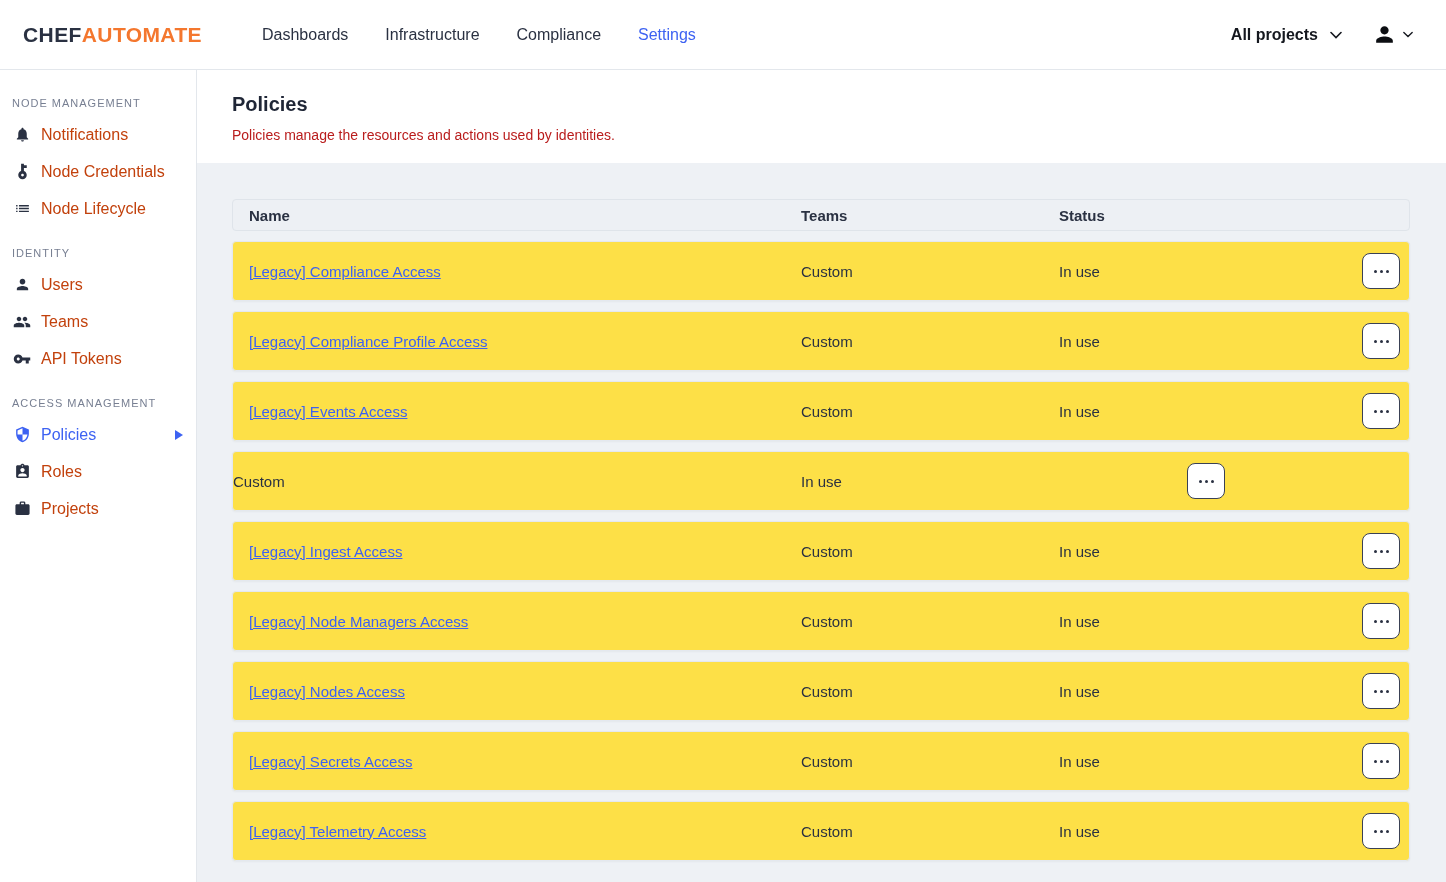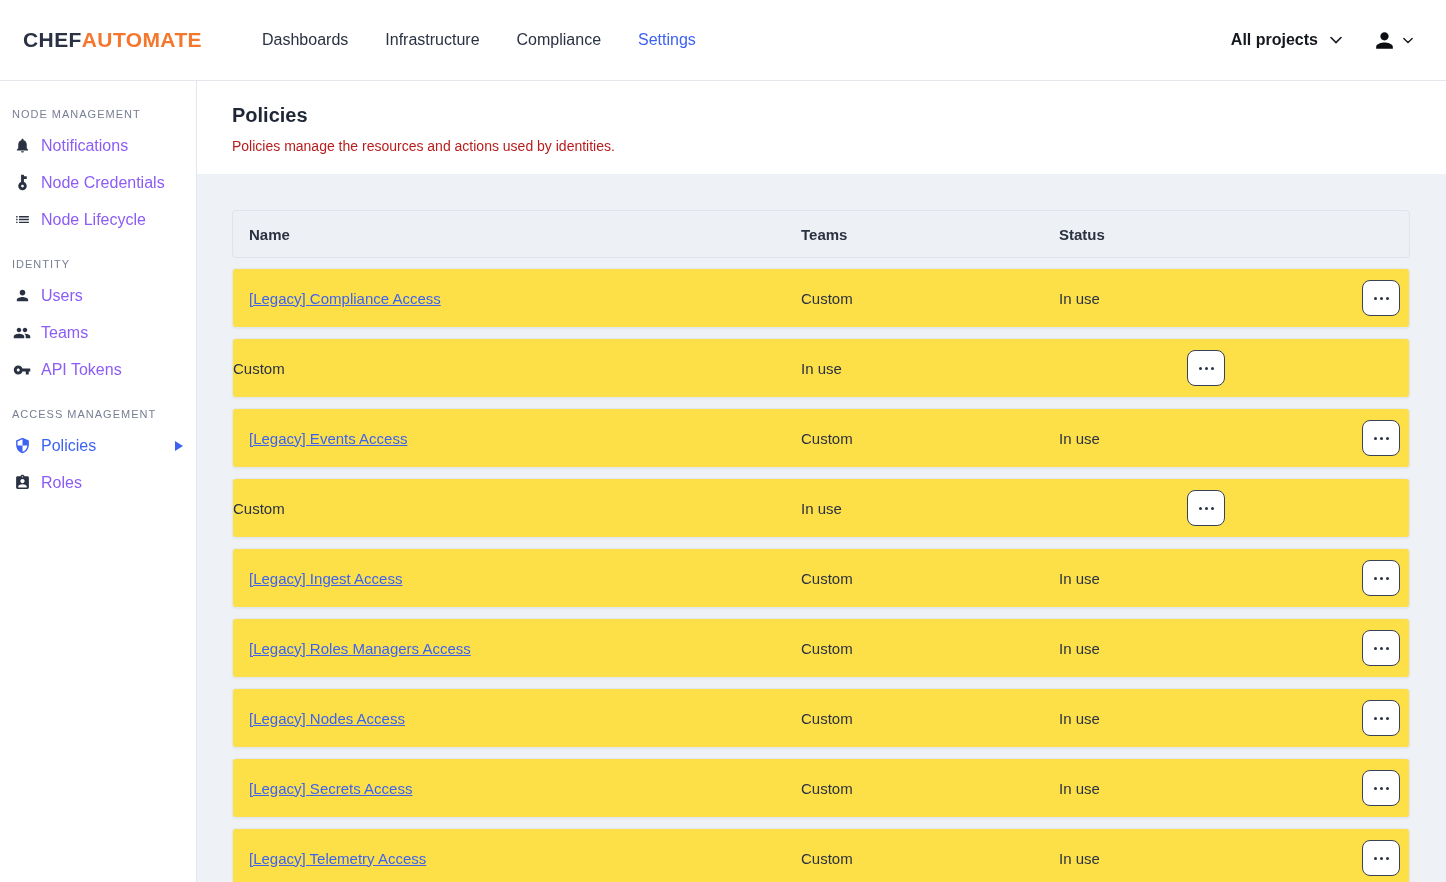--- a/index.html
+++ b/index.html
@@ -6,21 +6,21 @@
   html,body { margin:0; padding:0; }
   body {
     width:1446px; height:882px; overflow:hidden;
     font-family:"Liberation Sans", sans-serif;
     color:#2a3142; background:#ffffff;
   }
   a { text-decoration:underline; }
 
   
   .topbar {
-    height:81px; background:#fff; border-bottom:1px solid #e3e7ec;
+    height:70px; background:#fff; border-bottom:1px solid #e3e7ec;
     display:flex; align-items:center; position:relative; z-index:2;justify-content:space-between;
   }
   .logo { padding-left:23px; font-size:21px; font-weight:800; letter-spacing:.4px; white-space:nowrap; }
   .logo .chef { color:#2a3142; }
   .logo .automate { color:#f4772e; font-weight:600; }
   .mainnav { display:flex; margin-left:60px; gap:37px; font-size:16px; }
   .mainnav a { color:#2a3142; text-decoration:none; cursor:pointer; }
   .mainnav a.active { color:#3d62f2; }
   .topbar-right { margin-left:auto; display:flex; align-items:center; padding-right:33px; }
   .projects-dd { display:flex; align-items:center; gap:12px; font-size:16px; font-weight:700; color:#15181f; cursor:pointer; margin-right:30px; }
@@ -32,42 +32,42 @@
   .sidebar {
     width:197px; flex-shrink:0; background:#fff;
     border-right:1px solid #e3e7ec; padding-top:7px;
   }
   .side-title {
     font-size:11px; letter-spacing:1px; color:#777f92;
     padding:20px 12px 7px 12px;
   }
   .side-item {
     display:flex; align-items:center; height:37px; padding:0 12px;
-    font-size:16px; color:#8b5cf6; cursor:pointer; position:relative;
+    font-size:16px; color:#c2410c; cursor:pointer; position:relative;
   }
   .side-item .icn { width:20px; height:20px; margin-right:9px; display:flex; align-items:center; justify-content:center; }
   .side-item .icn svg { fill:#2a3142; }
   .side-item.active { color:#3d62f2; }
   .side-item.active .icn svg { fill:#3d62f2; }
   .active-arrow {
     position:absolute; right:13px; top:50%; transform:translateY(-50%);
     width:0; height:0; border-left:8px solid #3d62f2;
     border-top:5px solid transparent; border-bottom:5px solid transparent;
   }
 
   
   .main { flex:1; min-width:0; display:flex; flex-direction:column; background:#eef1f5; }
   .hero { background:#fff; padding:23px 36px 20px 35px; }
   .hero h1 { margin:0; font-size:20px; font-weight:700; color:#1f2636; }
   .hero p { margin:11px 0 0 0; font-size:14px; color:#b91c1c; }
   .content { flex:1; padding:36px 36px 0 35px; overflow:hidden; }
 
   .thead {
     display:grid; grid-template-columns:568px 258px 1fr 56px;
-    align-items:center; height:48px;
+    align-items:center; height:32px;
     background:#edf0f4; border:1px solid #dfe4ea; border-radius:4px;
     font-size:15px; font-weight:700; color:#2a3142;
   }
   .c1 { padding-left:16px; }
   .trow {
     display:grid; grid-template-columns:568px 258px 1fr 56px;
     align-items:center; height:60px; margin-top:10px;
     background:#fde047; border:1px solid #e4e8ee; border-radius:4px;
     font-size:15px; color:#2a3142;
     box-shadow:0 1px 2px rgba(40,50,70,0.05);
@@ -190,20 +190,28 @@
 
     <div class="side-item">
       <span class="icn">
         <svg width="17" height="17" viewBox="0 0 24 24">
             <path d="M19 3h-4.18C14.4 1.84 13.3 1 12 1c-1.3 0-2.4.84-2.82 2H5c-1.1 0-2 .9-2 2v14c0 1.1.9 2 2 2h14c1.1 0 2-.9 2-2V5c0-1.1-.9-2-2-2zm-7 0c.55 0 1 .45 1 1s-.45 1-1 1-1-.45-1-1 .45-1 1-1zm0 4c1.66 0 3 1.34 3 3s-1.34 3-3 3-3-1.34-3-3 1.34-3 3-3zm6 12H6v-1.4c0-2 4-3.1 6-3.1s6 1.1 6 3.1V19z"></path>
           </svg>
       </span>
       <span>Roles</span>
     </div>
 
+    <div class="side-item">
+      <span class="icn">
+        <svg width="17" height="17" viewBox="0 0 24 24">
+            <path d="M20 6h-4V4c0-1.11-.89-2-2-2h-4c-1.11 0-2 .89-2 2v2H4c-1.11 0-1.99.89-1.99 2L2 19c0 1.11.89 2 2 2h16c1.11 0 2-.89 2-2V8c0-1.11-.89-2-2-2zm-6 0h-4V4h4v2z"></path>
+          </svg>
+      </span>
+      <span>Projects</span>
+    </div>
 
   </aside>
 
   <main class="main">
 
     <div class="hero">
       <h1>Policies</h1>
       <p>Policies manage the resources and actions used by identities.</p>
     </div>
 
@@ -223,20 +231,21 @@
         <div class="actions">
             <button class="more-btn">
               <i class="dot"></i>
               <i class="dot"></i>
               <i class="dot"></i>
             </button>
           </div>
       </div>
 
       <div class="trow">
+        <div class="c1"><a href="#">[Legacy] Compliance Profile Access</a></div>
         <div>Custom</div>
         <div>In use</div>
         <div class="actions">
             <button class="more-btn">
               <i class="dot"></i>
               <i class="dot"></i>
               <i class="dot"></i>
             </button>
           </div>
       </div>
@@ -273,21 +282,21 @@
         <div class="actions">
             <button class="more-btn">
               <i class="dot"></i>
               <i class="dot"></i>
               <i class="dot"></i>
             </button>
           </div>
       </div>
 
       <div class="trow">
-        <div class="c1"><a href="#">[Legacy] Roles Managers Access</a></div>
+        <div class="c1"><a href="#">[Legacy] Node Managers Access</a></div>
         <div>Custom</div>
         <div>In use</div>
         <div class="actions">
             <button class="more-btn">
               <i class="dot"></i>
               <i class="dot"></i>
               <i class="dot"></i>
             </button>
           </div>
       </div>

